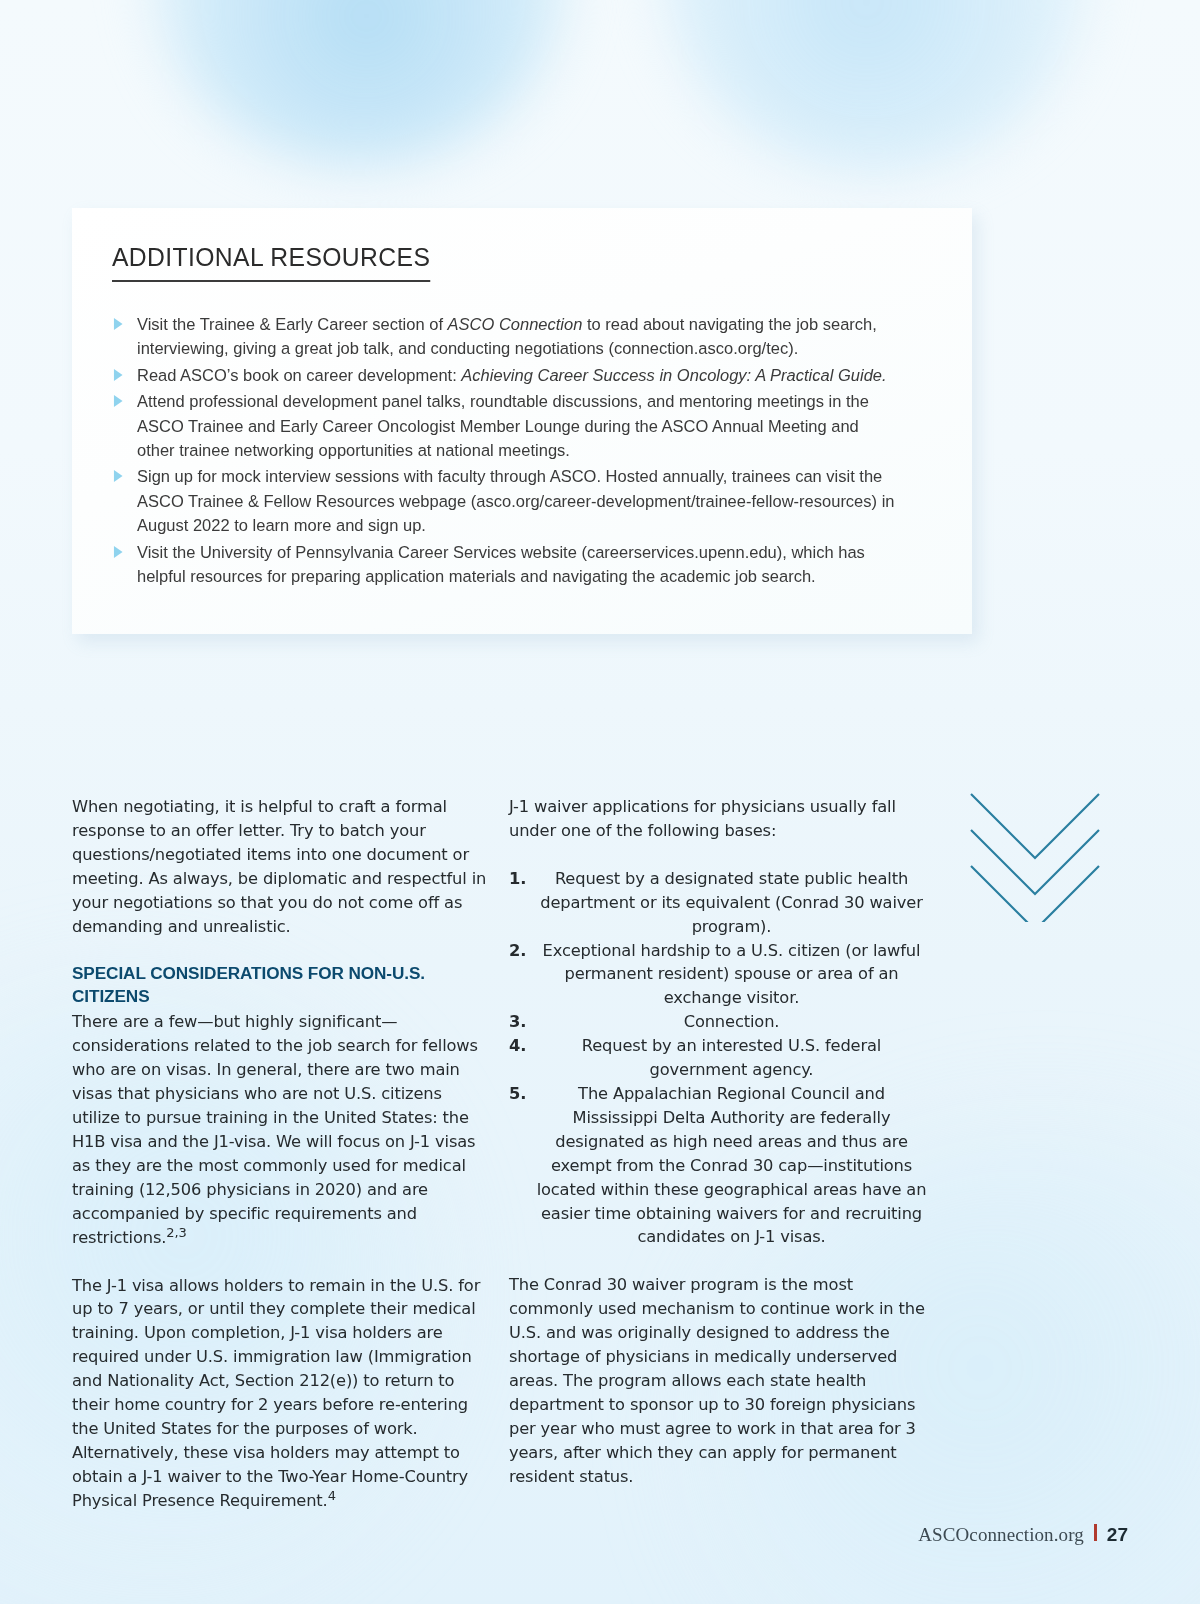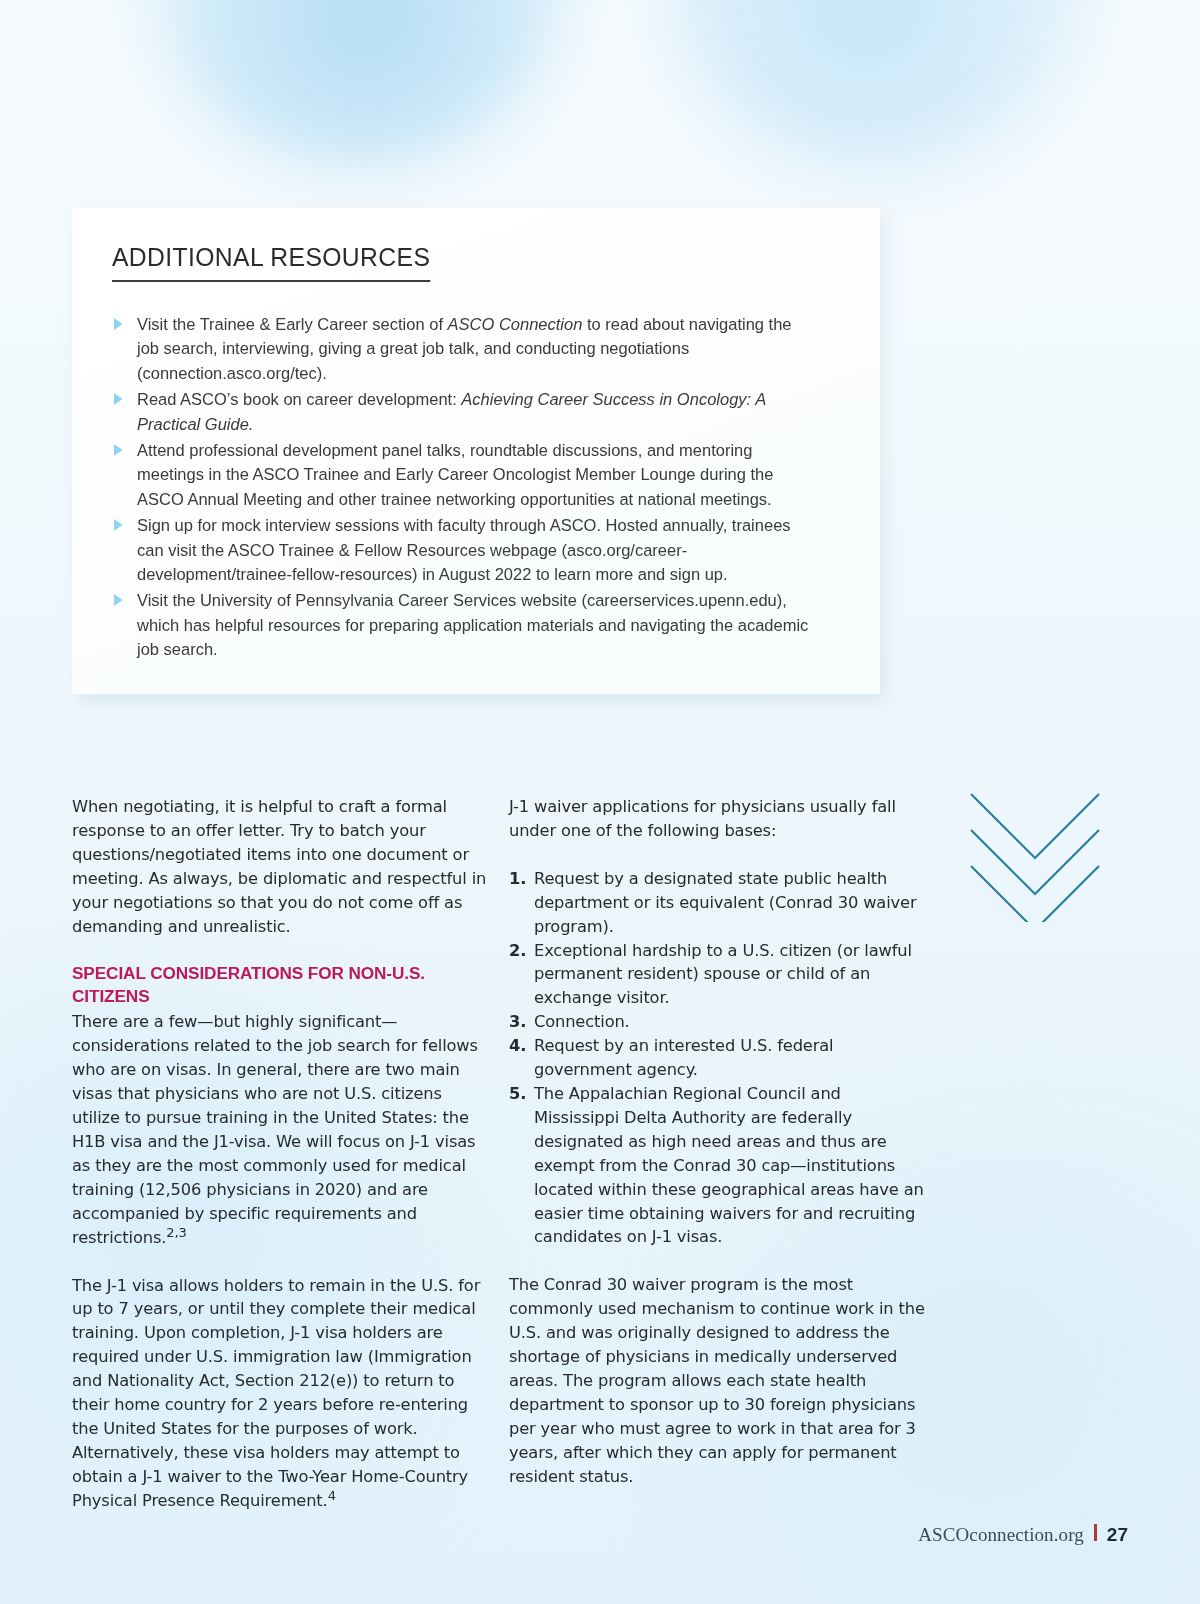--- a/index.html
+++ b/index.html
@@ -60,23 +60,23 @@
     height: 620px;
     background: radial-gradient(circle at 40% 40%, rgba(202,233,249,0.45) 0%, rgba(226,243,252,0.20) 58%, rgba(240,249,254,0) 82%);
     filter: blur(52px);
   }
 
   
   .resources-card {
     position: absolute;
     left: 72px;
     top: 208px;
-    width: 808px;
+    width: 900px;
     box-sizing: border-box;
-    padding: 34px 40px 30px 40px;
+    padding: 34px 40px 44px 40px;
     background: linear-gradient(160deg, #ffffff 0%, #fdfefe 40%, #f7fcfd 100%);
     box-shadow: 6px 8px 16px rgba(120,160,190,0.16);
     z-index: 4;
   }
   .resources-title {
     font-family: "Liberation Sans Narrow", "Liberation Sans", sans-serif;
     font-size: 26px;
     letter-spacing: 0.4px;
     color: #2b2b2b;
     font-weight: 400;
@@ -130,21 +130,21 @@
   .col-left  { left: 72px;  width: 415px; }
   .col-right { left: 509px; width: 420px; }
 
   .col p {
     margin: 0 0 24px 0;
     letter-spacing: -0.15px;
   }
   .col p:last-child { margin-bottom: 16px; }
 
   .section-heading {
-    color: #be185d;
+    color: #0c4a6e;
     font-weight: bold;
     font-size: 17.2px;
     line-height: 23px;
     letter-spacing: -0.1px;
     margin: 0 0 2px 0;
     font-family: "Liberation Sans", sans-serif;
   }
 
   .lead-bold {
     font-weight: normal;
@@ -157,20 +157,21 @@
     counter-reset: nitem;
     margin: 0 0 24px 0;
     padding: 0;
   }
   ol.numbered > li {
     counter-increment: nitem;
     position: relative;
     padding-left: 25px;
     margin: 0;
     letter-spacing: -0.15px;
+    text-align: center;
   }
   ol.numbered > li::before {
     content: counter(nitem) ".";
     position: absolute;
     left: 0;
     top: 0;
     font-weight: bold;
   }
 
   sup {
@@ -245,21 +246,21 @@
 
   <p><span>There are a few—but highly significant—considerations related to the job search for fellows who are on visas. In general, there are two main visas that physicians who are not U.S. citizens utilize to pursue training in the United States: the H1B visa and the J1-visa. We will focus on J-1 visas as they are the most commonly used for medical training (12,506 physicians in 2020) and are accompanied by specific requirements and restrictions.</span><sup>2,3</sup></p>
 
   <p><span>The J-1 visa allows holders to remain in the U.S. for up to 7 years, or until they complete their medical training. Upon completion, J-1 visa holders are required under U.S. immigration law (Immigration and Nationality Act, Section 212(e)) to return to their home country for 2 years before re-entering the United States for the purposes of work. Alternatively, these visa holders may attempt to obtain a J-1 waiver to the Two-Year Home-Country Physical Presence Requirement.</span><sup>4</sup></p>
 </div>
 
 <div class="col col-right">
   <p class="lead-bold">J-1 waiver applications for physicians usually fall under one of the following bases:</p>
   <ol class="numbered" id="num-list">
       <li>Request by a designated state public health department or its equivalent (Conrad 30 waiver program).</li>
-      <li>Exceptional hardship to a U.S. citizen (or lawful permanent resident) spouse or child of an exchange visitor.</li>
+      <li>Exceptional hardship to a U.S. citizen (or lawful permanent resident) spouse or area of an exchange visitor.</li>
       <li>Connection.</li>
       <li>Request by an interested U.S. federal government agency.</li>
       <li>The Appalachian Regional Council and Mississippi Delta Authority are federally designated as high need areas and thus are exempt from the Conrad 30 cap—institutions located within these geographical areas have an easier time obtaining waivers for and recruiting candidates on J-1 visas.</li>
     </ol>
   <p>The Conrad 30 waiver program is the most commonly used mechanism to continue work in the U.S. and was originally designed to address the shortage of physicians in medically underserved areas. The program allows each state health department to sponsor up to 30 foreign physicians per year who must agree to work in that area for 3 years, after which they can apply for permanent resident status.</p>
 </div>
 
 <div class="chevrons">
   <svg width="140" height="140" viewBox="0 0 140 140" fill="none" xmlns="http://www.w3.org/2000/svg">
     <polyline points="6,12 70,76 134,12" stroke="#2a7fa0" stroke-width="2.2" fill="none"></polyline>

